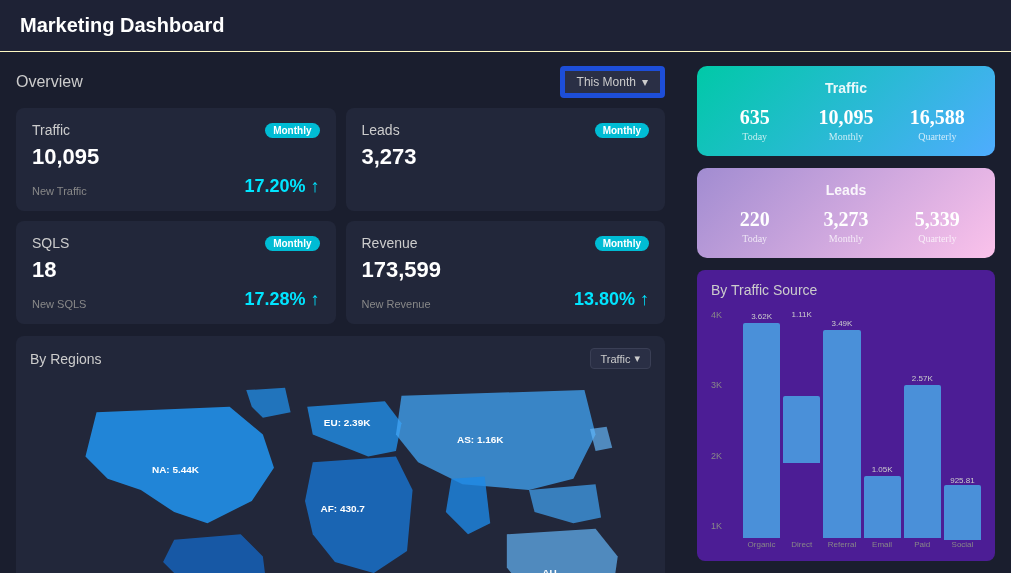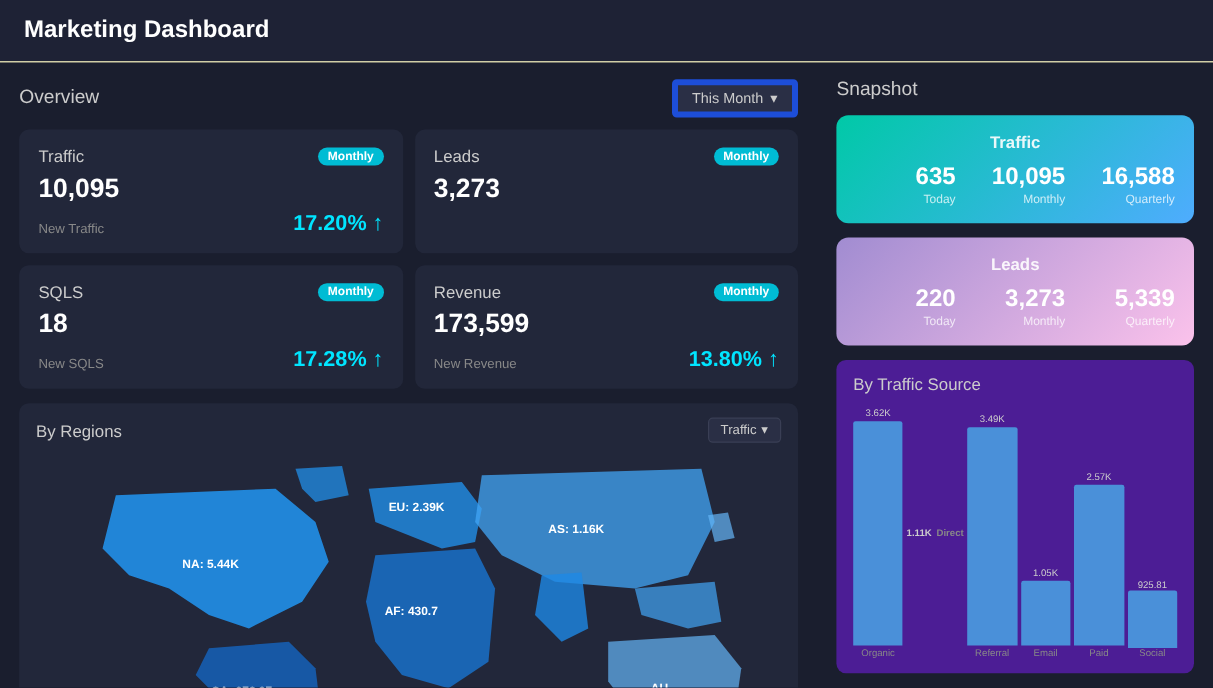--- a/index.html
+++ b/index.html
@@ -211,21 +211,22 @@
       opacity: 0.9;
     }
 
     .snapshot-metrics {
       display: grid;
       grid-template-columns: 1fr 1fr 1fr;
       gap: 8px;
     }
 
     .snapshot-metric {
-      text-align: right;
+      text-align: center;
+      font-family: Liberation Serif, serif;
     }
 
     .snapshot-metric-value {
       font-size: 20px;
       font-weight: 700;
       color: #fff;
     }
 
     .snapshot-metric-label {
       font-size: 10px;
@@ -381,21 +382,20 @@
           </svg>
         </div>
       </div>
 
     </div>
   </div>
 
   <div class="right-panel">
     <div class="right-content">
 
-      <span class="snapshot-title">Snapshot</span>
 
       <div class="snapshot-card traffic-card">
         <div class="snapshot-card-title">Traffic</div>
         <div class="snapshot-metrics">
           <div class="snapshot-metric">
             <div class="snapshot-metric-value">635</div>
             <div class="snapshot-metric-label">Today</div>
           </div>
           <div class="snapshot-metric">
             <div class="snapshot-metric-value">10,095</div>
@@ -426,28 +426,34 @@
         </div>
       </div>
 
       <div class="traffic-source-section" style="flex:1;">
         <div class="section-header">
           <span class="section-title">By Traffic Source</span>
         </div>
 
         <div style="flex:1; display:flex; gap:4px; padding-top:4px;">
 
+          <div style="display:flex; flex-direction:column; justify-content:space-between; padding-bottom:18px; width:28px;">
+            <span style="font-size:9px;color:#888;">4K</span>
+            <span style="font-size:9px;color:#888;">3K</span>
+            <span style="font-size:9px;color:#888;">2K</span>
+            <span style="font-size:9px;color:#888;">1K</span>
+          </div>
 
           <div style="flex:1; display:flex; align-items:flex-end; gap:3px;" id="bars-container">
           <div style="display: flex; flex-direction: column; align-items: center; flex: 1 1 0%; height: 100%; justify-content: flex-end; gap: 2px;">
                 <span style="font-size: 8px; color: rgb(204, 204, 204); text-align: center;">3.62K</span>
                 <div style="width: 100%; background: rgb(74, 144, 217); border-radius: 2px 2px 0px 0px; height: 90%;"></div>
                 <span style="font-size: 8px; color: rgb(136, 136, 136); white-space: nowrap;">Organic</span>
               </div>
-              <div style="display: flex; flex-direction: row; align-items: center; flex: 1 1 0%; height: 100%; justify-content: space-between; gap: 2px; font-weight: bold;">
+              <div style="display: flex; flex-direction: column; align-items: center; flex: 1 1 0%; height: 100%; justify-content: space-between; gap: 2px;">
                 <span style="font-size: 8px; color: rgb(204, 204, 204); text-align: center;">1.11K</span>
                 <div style="width: 100%; background: rgb(74, 144, 217); border-radius: 2px 2px 0px 0px; height: 28%;"></div>
                 <span style="font-size: 8px; color: rgb(136, 136, 136); text-align: center; white-space: nowrap;">Direct</span>
               </div>
               <div style="display: flex; flex-direction: column; align-items: center; flex: 1 1 0%; height: 100%; justify-content: flex-end; gap: 2px;">
                 <span style="font-size: 8px; color: rgb(204, 204, 204); text-align: center;">3.49K</span>
                 <div style="width: 100%; background: rgb(74, 144, 217); border-radius: 2px 2px 0px 0px; height: 87%;"></div>
                 <span style="font-size: 8px; color: rgb(136, 136, 136); text-align: center; white-space: nowrap;">Referral</span>
               </div>
               <div style="display: flex; flex-direction: column; align-items: center; flex: 1 1 0%; height: 100%; justify-content: flex-end; gap: 2px;">

